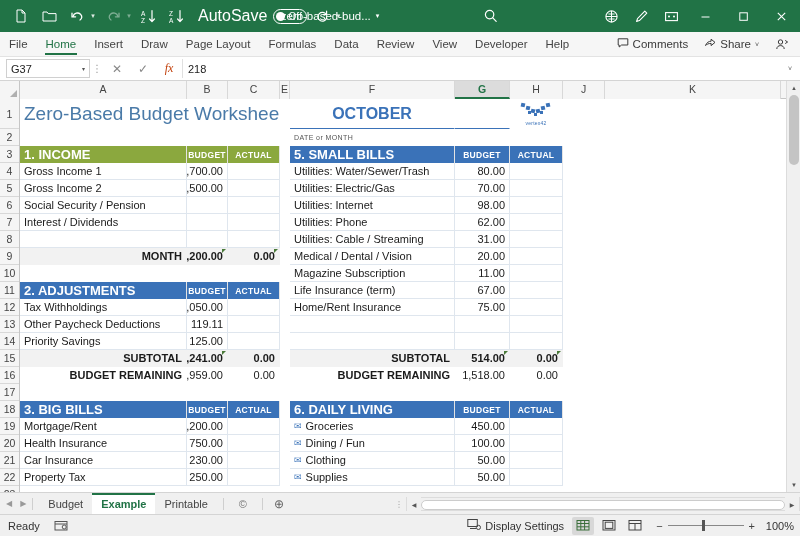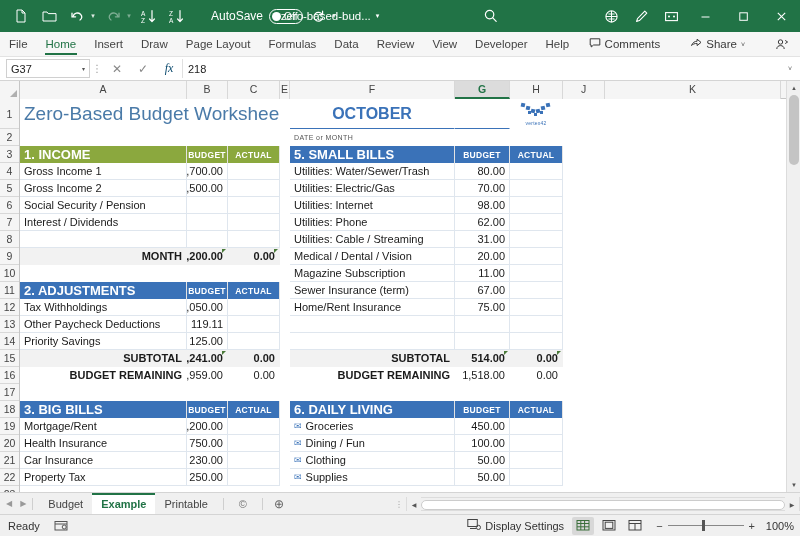--- a/index.html
+++ b/index.html
@@ -20,21 +20,21 @@
   }
   .qat { display: flex; align-items: center; gap: 2px; padding-left: 8px; }
   .qat-btn {
     width: 26px; height: 24px; display: flex; align-items: center; justify-content: center;
     border-radius: 3px; cursor: pointer;
   }
   .qat-btn.dim { opacity: 0.42; }
   .qat-caret { font-size: 7px; opacity: 0.85; margin-left: -4px; width: 10px;
     display:flex; align-items:center; justify-content:center; height:24px; cursor:pointer;}
   .autosave-wrap { display: flex; align-items: center; gap: 6px; margin-left: 6px; cursor: pointer; }
-  .autosave-lbl { font-size: 12px; color: #ffffff; margin-left: 13px; }
+  .autosave-lbl { font-size: 16px; color: #ffffff; }
   .toggle {
     width: 34px; height: 15px; border-radius: 8px;
     border: 1px solid #ffffff; display: flex; align-items: center;
     padding: 0 2px; gap: 3px;
   }
   .toggle-knob { width: 9px; height: 9px; border-radius: 50%; background: #ffffff; }
   .toggle-txt { font-size: 10px; letter-spacing: .2px; }
   .doc-title {
     position: absolute; left: 50%; transform: translateX(-50%);
     display: flex; align-items: center; gap: 5px; font-size: 11.5px;
@@ -56,41 +56,41 @@
   .rtab {
     padding: 0 9px; height: 25px; line-height: 25px; font-size: 11.5px;
     color: #444444; cursor: pointer; position: relative; white-space: nowrap;
   }
   .rtab.active { color: #217346; font-weight: normal; }
   .rtab.active::after {
     content: ''; position: absolute; left: 8px; right: 8px; bottom: 2px;
     height: 2px; background: #217346;
   }
   .rtab.file { color: #444; }
-  .ribbon-right { position: absolute; right: 4px; display: flex; align-items: center; gap: 16px; }
+  .ribbon-right { position: absolute; right: 4px; display: flex; align-items: center; gap: 2px; }
   .rr-btn {
     display: flex; align-items: center; gap: 4px; padding: 2px 7px;
     font-size: 11.5px; color: #3a3a3a; border-radius: 3px; cursor: pointer;
   }
 
   
   .fbar {
     height: 24px; background: #ffffff; display: flex; align-items: center;
     border-bottom: 1px solid #d4d4d4; padding: 0 2px;
   }
   .namebox {
     width: 84px; height: 19px; border: 1px solid #d0d0d0; background: #fff;
     display: flex; align-items: center; padding: 0 4px; font-size: 11px;
     color: #222; margin-left: 4px; cursor: text;
   }
   .namebox span.nb-val { flex: 1; }
   .nb-caret { font-size: 6px; color: #555; }
   .fb-sep { width: 14px; text-align: center; color: #999; font-size: 10px; cursor: pointer;}
   .fb-ico { width: 26px; text-align: center; color: #888; font-size: 12px; cursor: pointer; }
-  .fb-ico.fx { font-style: italic; font-family: "Liberation Serif", serif; color: #0c4a6e; font-size: 12px;}
+  .fb-ico.fx { font-style: italic; font-family: "Liberation Serif", serif; color: #c2410c; font-size: 12px;}
   .fb-input {
     flex: 1; height: 19px; display: flex; align-items: center;
     padding: 0 5px; font-size: 11px; color: #222; border-left: 1px solid #e0e0e0; cursor: text;
   }
   .fb-expand { width: 16px; text-align: center; color: #666; font-size: 7px; cursor: pointer; }
 
   
   .gridwrap { position: relative; height: 411px; background: #ffffff; overflow: hidden; }
   .colhead {
     display: flex; height: 18px; background: #f5f5f5;
@@ -585,21 +585,21 @@
         <div class="cell val" style="width:53px"></div>
         <div class="cell blank" style="width:42px"></div>
         <div class="cell blank" style="width:176px"></div>
       </div>
 
       <div class="row">
         <div class="cell sec-head blue" style="width:167px">2. ADJUSTMENTS</div>
         <div class="cell sec-sub blue c" style="width:41px">BUDGET</div>
         <div class="cell sec-sub blue c" style="width:52px">ACTUAL</div>
         <div class="cell blank" style="width:10px"></div>
-        <div class="cell item" style="width:165px">Sewer Insurance (term)</div>
+        <div class="cell item" style="width:165px">Life Insurance (term)</div>
         <div class="cell val" style="width:55px">67.00</div>
         <div class="cell val" style="width:53px"></div>
         <div class="cell blank" style="width:42px"></div>
         <div class="cell blank" style="width:176px"></div>
       </div>
 
       <div class="row">
         <div class="cell item" style="width:167px">Tax Withholdings</div>
         <div class="cell val" style="width:41px">2,050.00</div>
         <div class="cell val" style="width:52px"></div>

